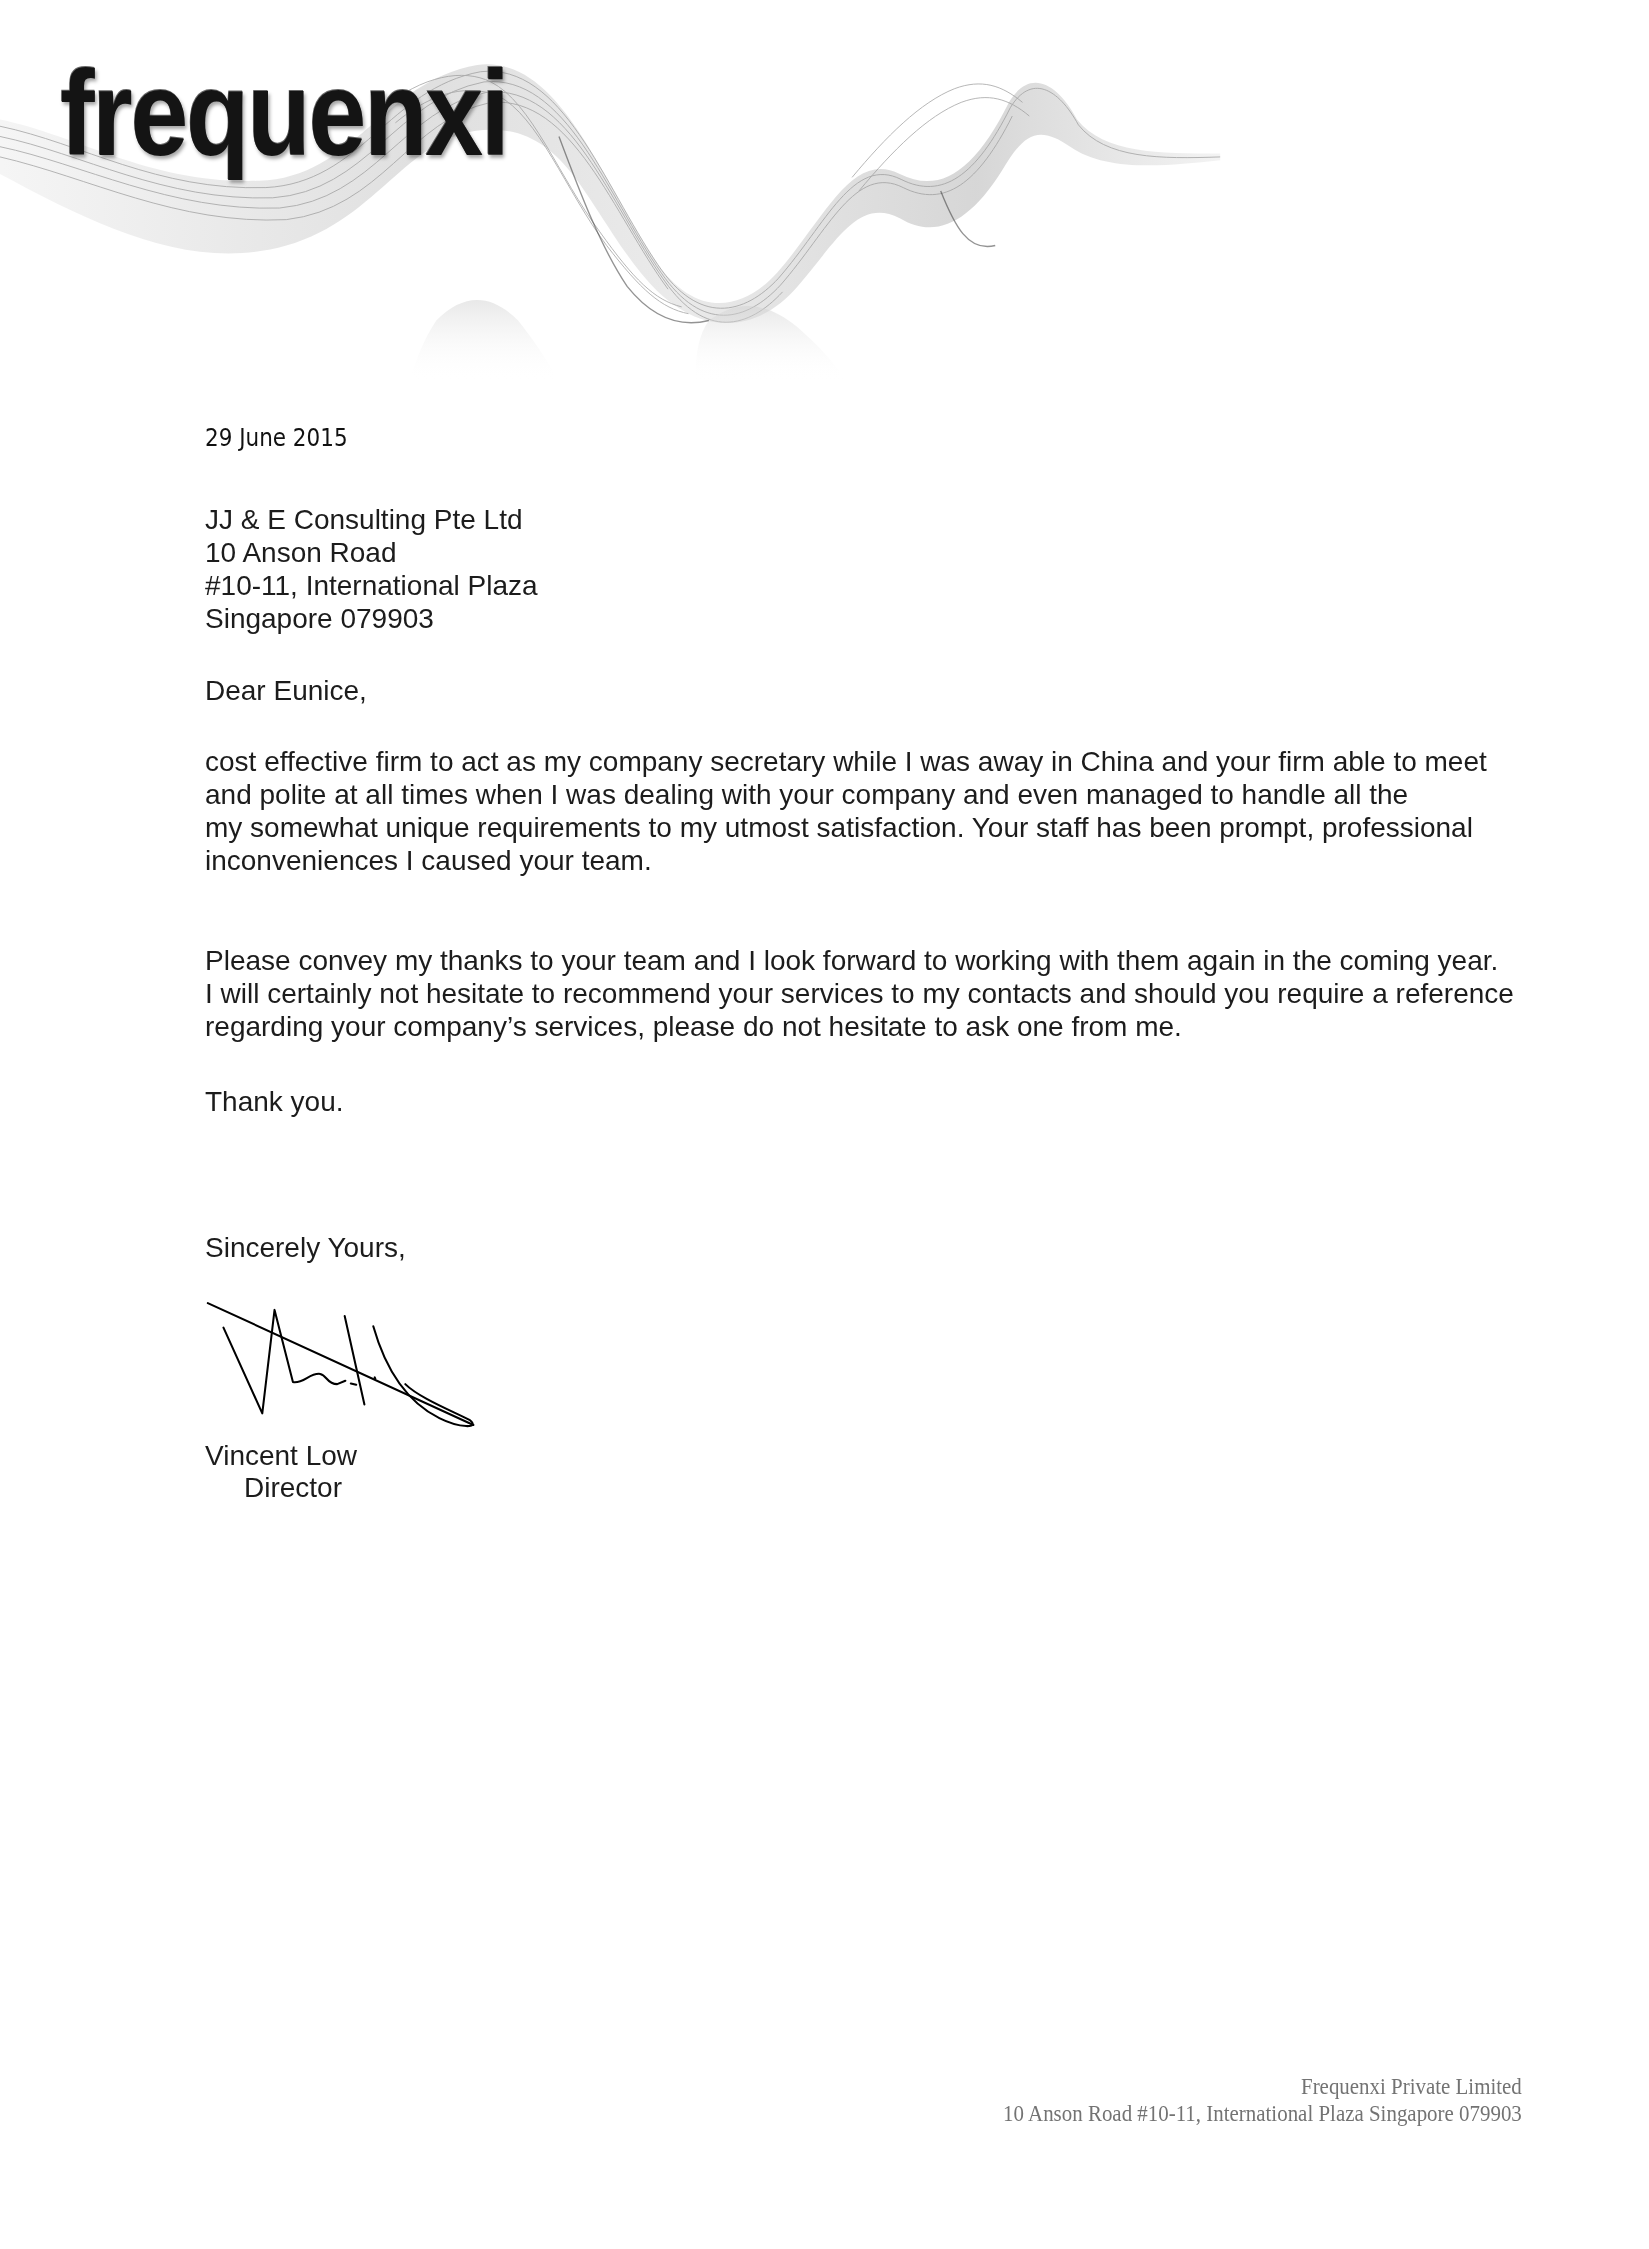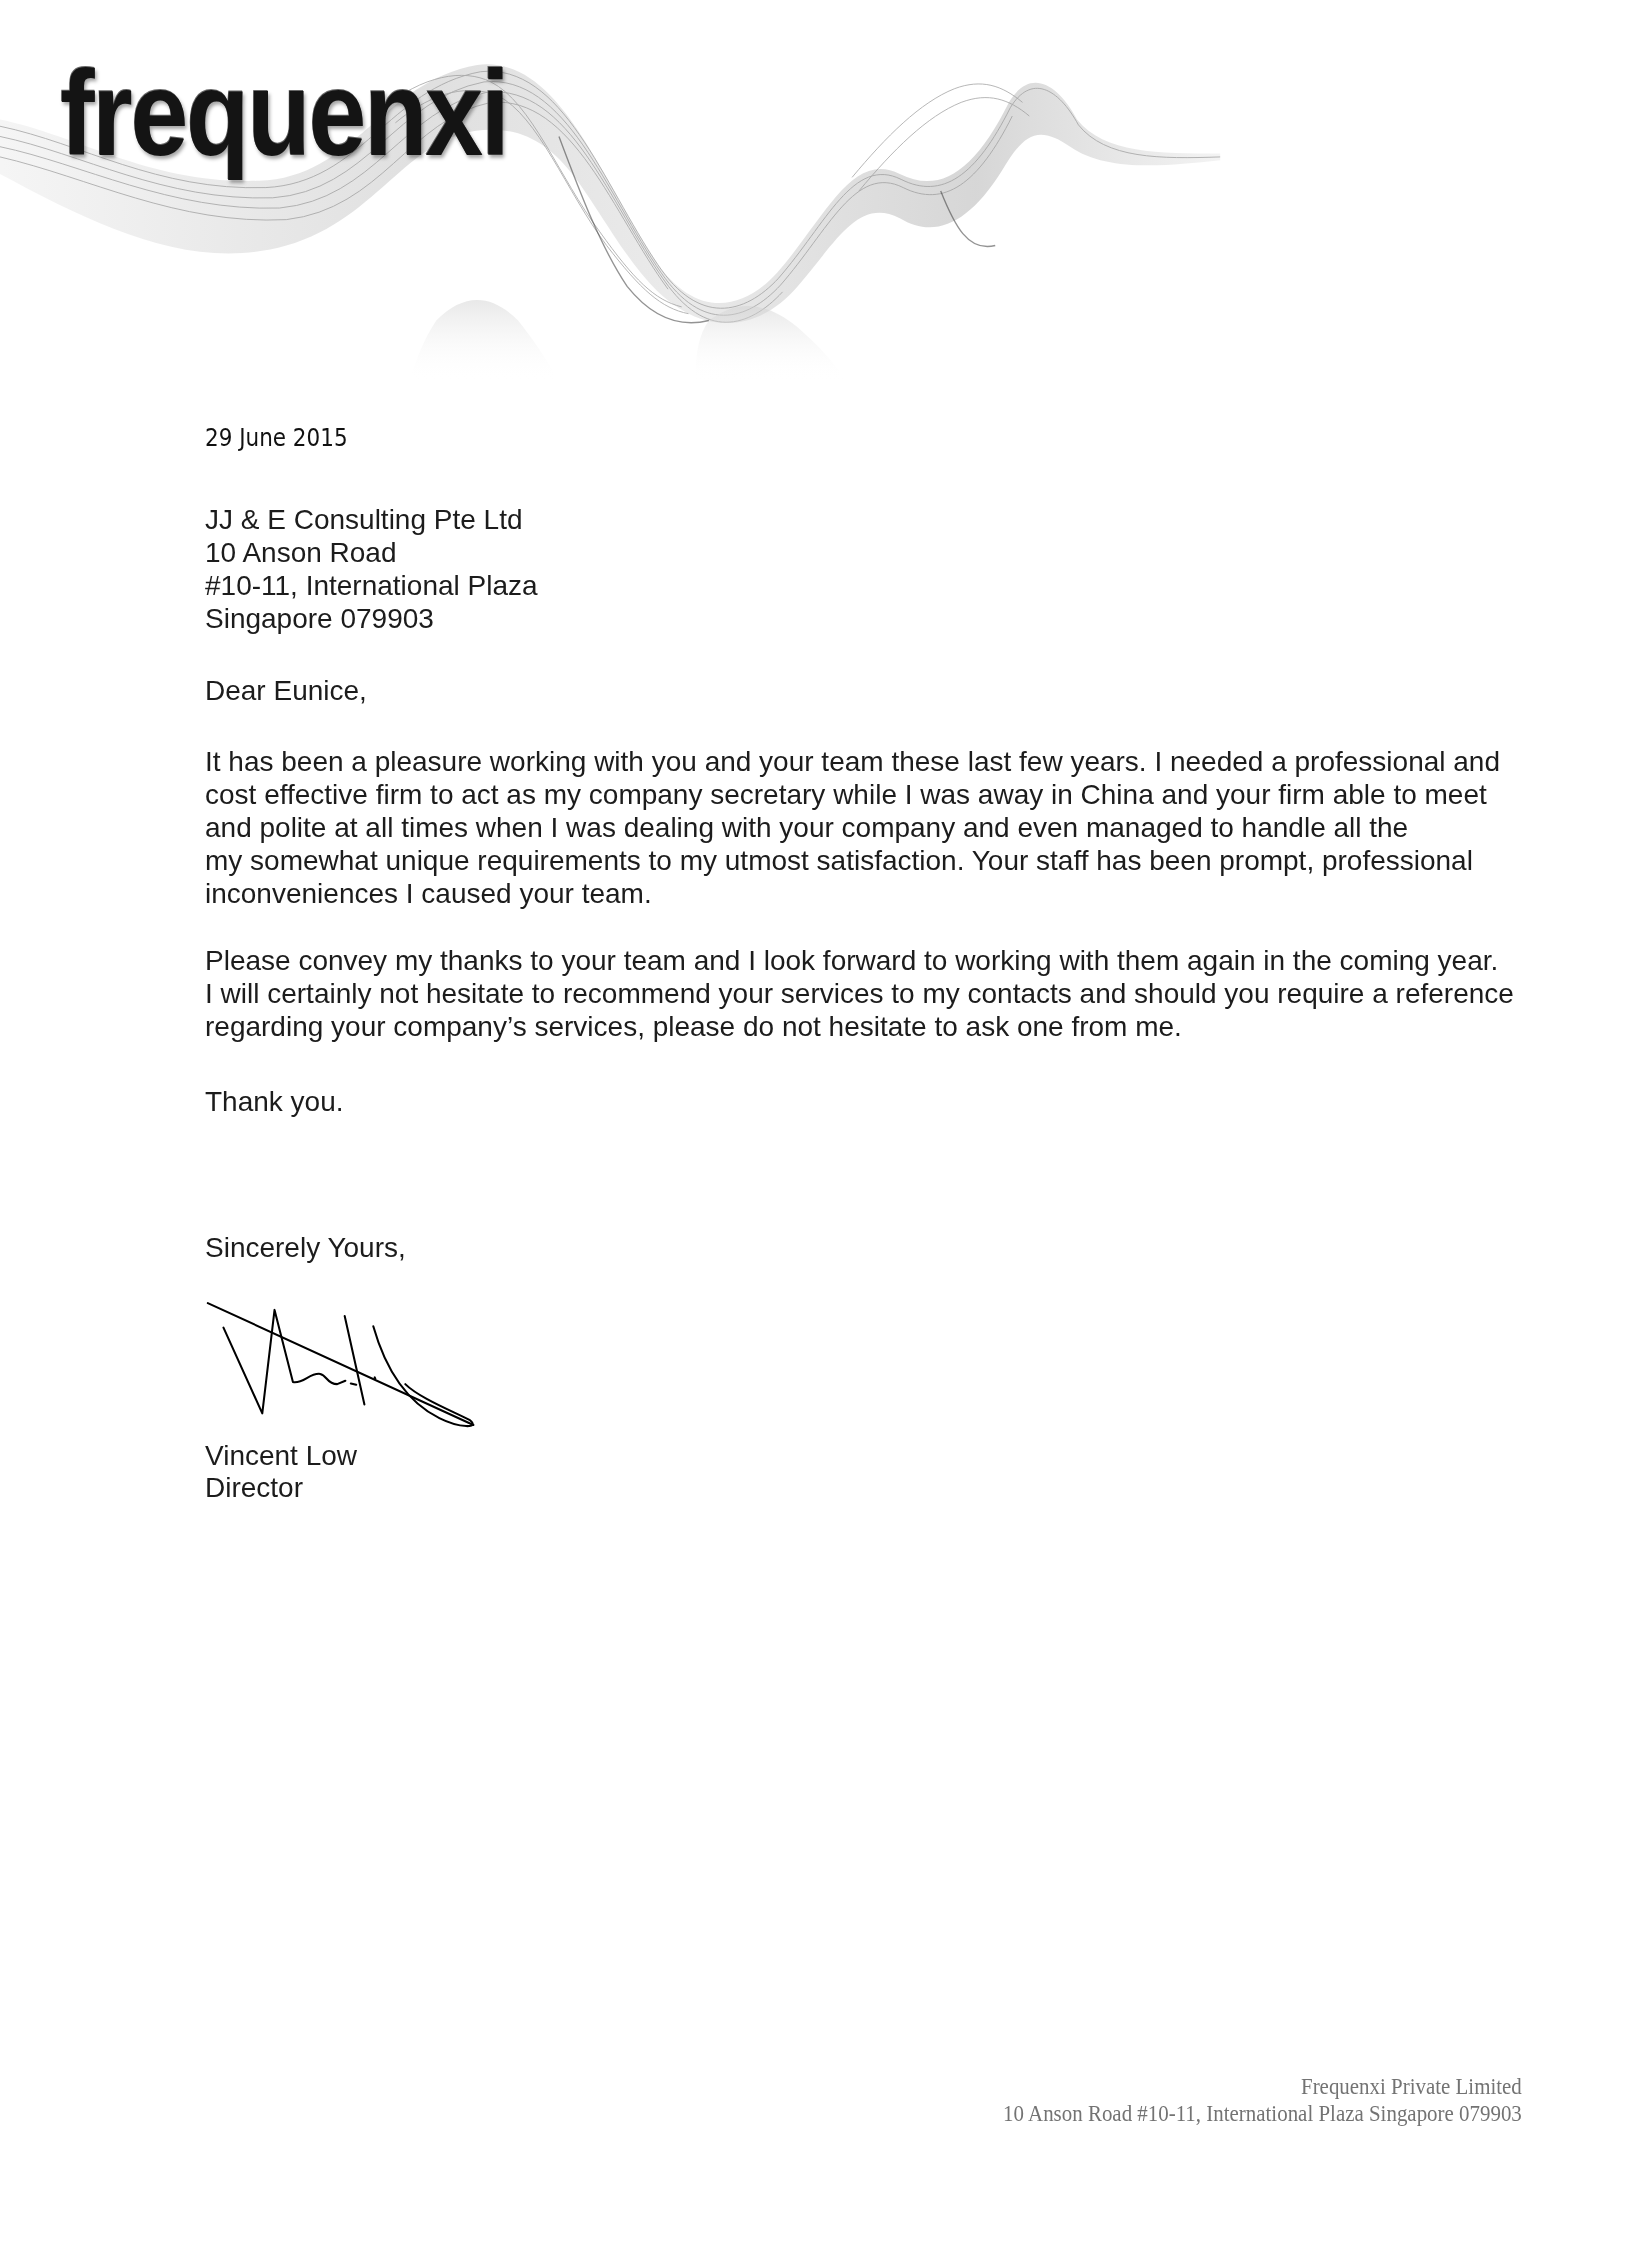--- a/index.html
+++ b/index.html
@@ -21,21 +21,21 @@
   
   .txt { position: absolute; left: 205px; font-family: "Liberation Sans", sans-serif; font-size: 28px; line-height: 33px; color: #1c1c1c; white-space: nowrap; }
   .date { position: absolute; left: 205px; top: 423px; font-family: "DejaVu Sans", sans-serif; font-size: 25px; color: #111; transform: scaleX(0.86); transform-origin: left top; }
   .recipient { top: 503px; }
   .salutation { top: 674px; }
   .para1 { top: 745px; }
   .para2 { top: 944px; }
   .thanks { top: 1085px; }
   .closing { top: 1231px; }
   .signer-name { top: 1439px; }
-  .signer-title { top: 1471px; }
+  .signer-title { top: 1471px; margin-left: 39px; }
   .line { display: block; }
 
   .signature { position: absolute; left: 201px; top: 1299px; width: 286px; height: 143px; }
 
   
   .footer { position: absolute; right: 128px; top: 2073px; text-align: right; font-family: Liberation Serif, serif; font-size: 22.5px; line-height: 27px; color: #737373; }
   .footer .line { transform: scaleX(0.93); transform-origin: right center; }
 </style>
 </head>
 <body>
@@ -86,21 +86,20 @@
   <div class="txt recipient">
     <span class="line">JJ &amp; E Consulting Pte Ltd</span>
     <span class="line">10 Anson Road</span>
     <span class="line">#10-11, International Plaza</span>
     <span class="line">Singapore 079903</span>
   </div>
 
   <div class="txt salutation">Dear Eunice,</div>
 
   <div class="txt para1">
-    <span class="line">It has been a pleasure working with you and your team these last few years. I needed a professional and</span>
     <span class="line">cost effective firm to act as my company secretary while I was away in China and your firm able to meet</span>
     <span class="line">and polite at all times when I was dealing with your company and even managed to handle all the</span>
     <span class="line">my somewhat unique requirements to my utmost satisfaction. Your staff has been prompt, professional</span>
     <span class="line">inconveniences I caused your team.</span>
   </div>
 
   <div class="txt para2">
     <span class="line">Please convey my thanks to your team and I look forward to working with them again in the coming year.</span>
     <span class="line">I will certainly not hesitate to recommend your services to my contacts and should you require a reference</span>
     <span class="line">regarding your company’s services, please do not hesitate to ask one from me.</span>

